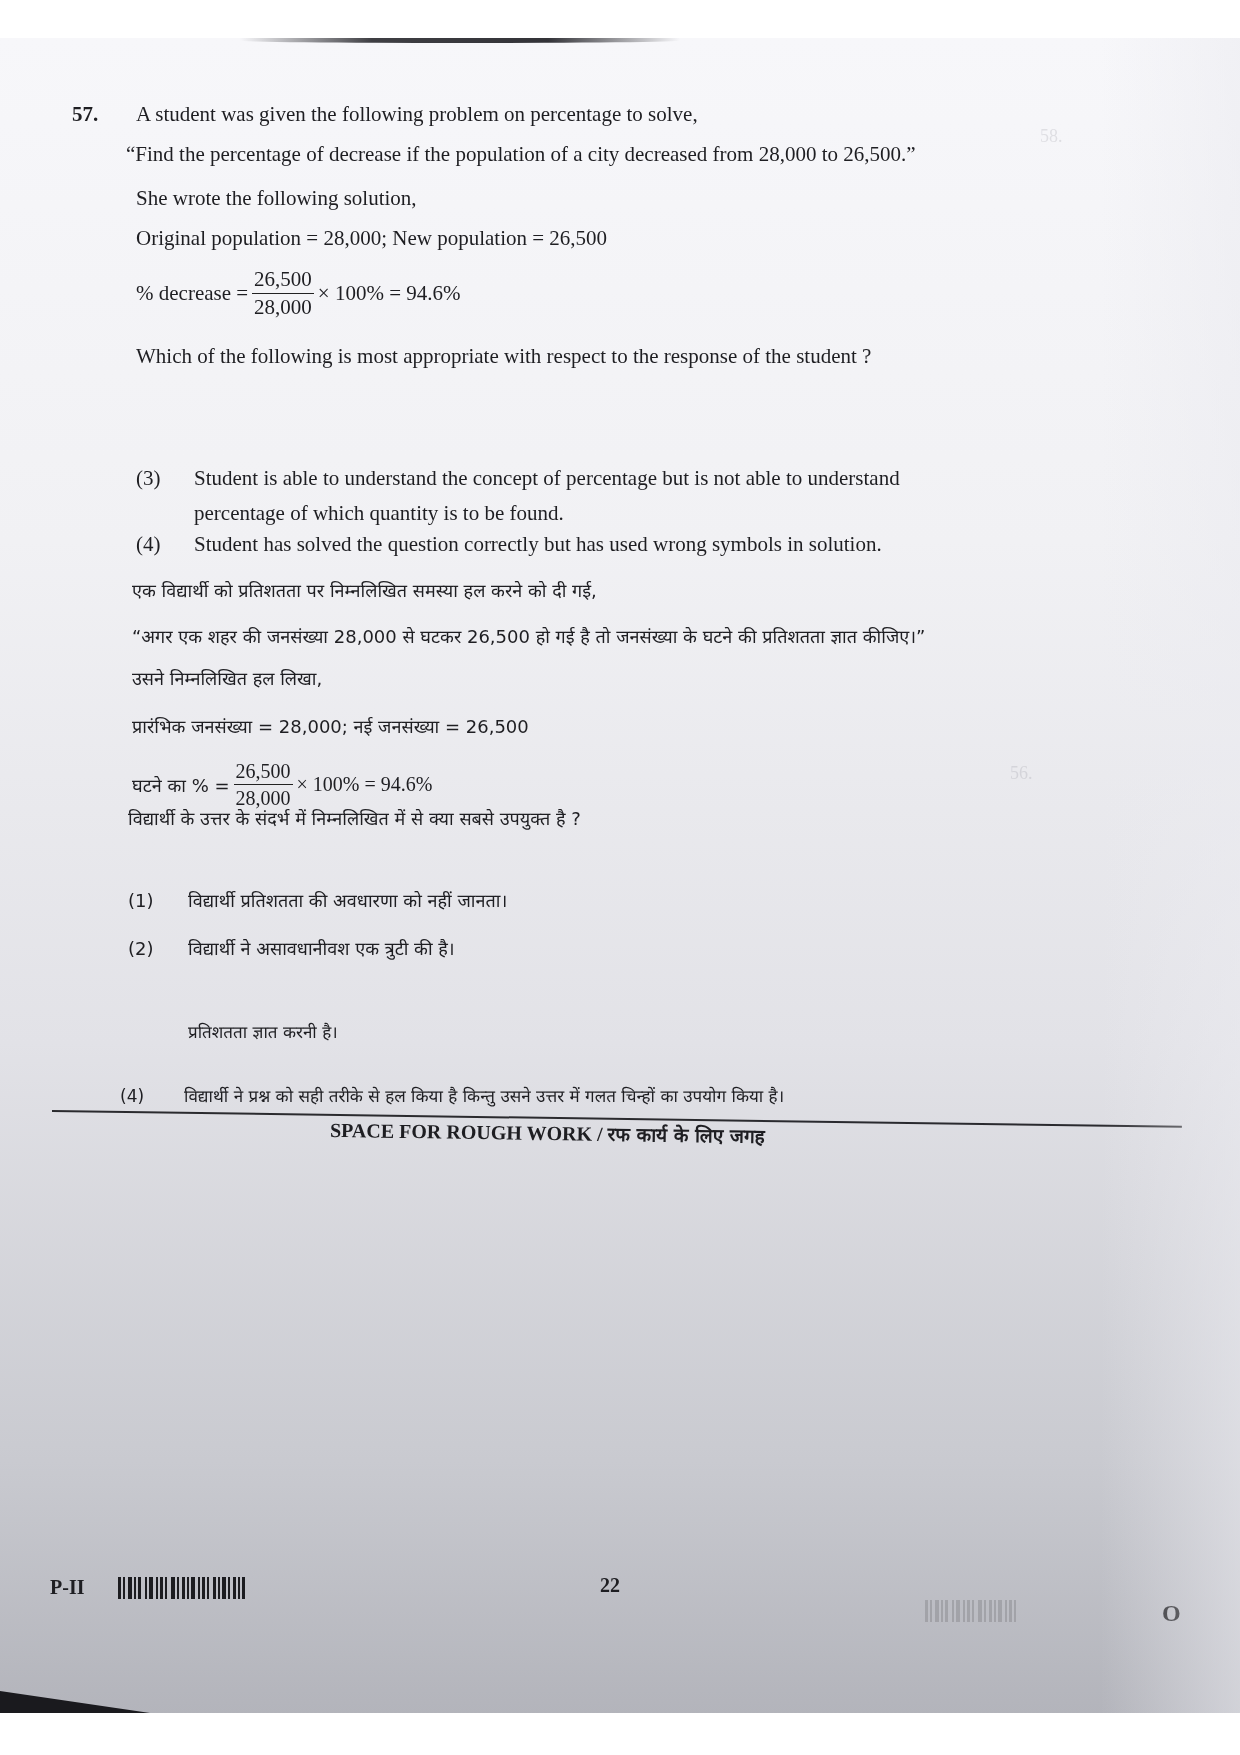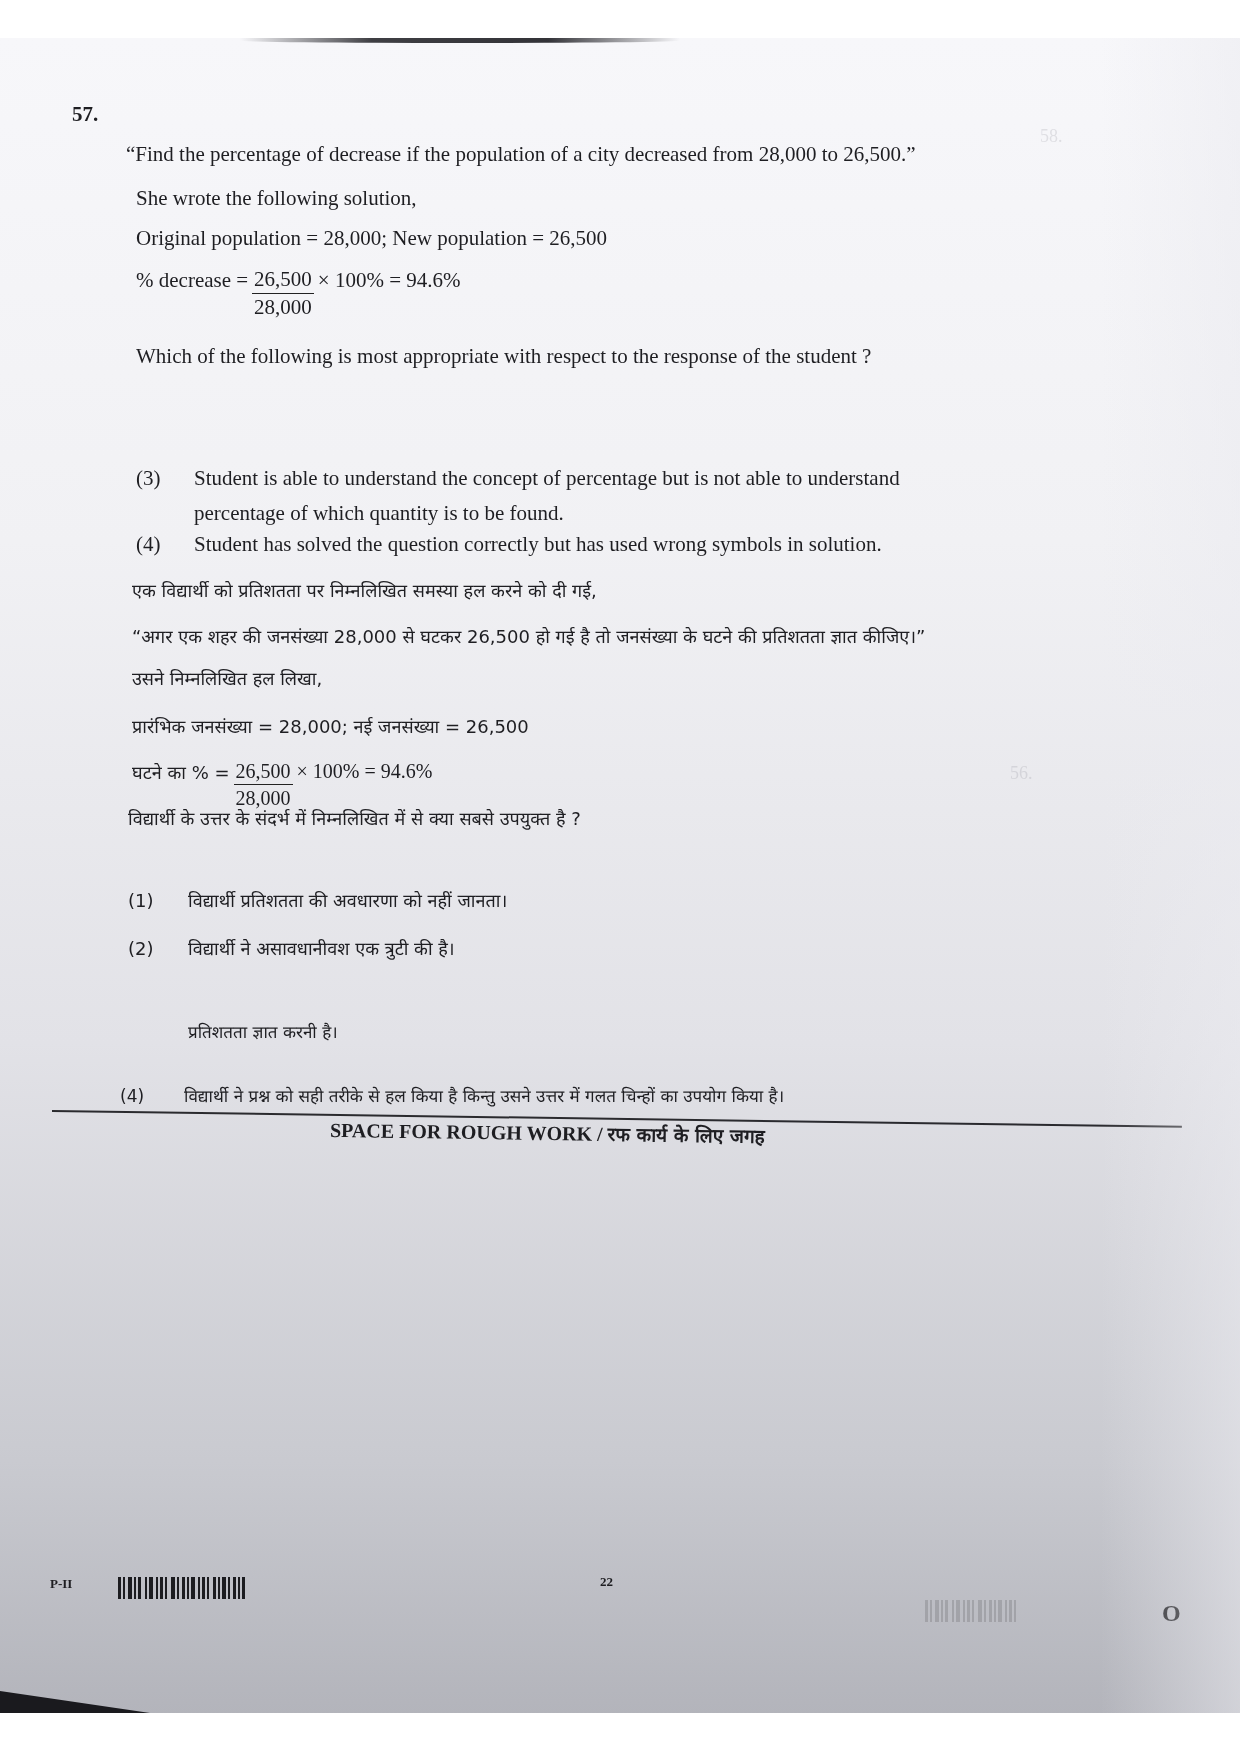--- a/index.html
+++ b/index.html
@@ -26,46 +26,47 @@
     position:absolute; left:0; bottom:0; width:0; height:0;
     border-left:150px solid #1a1a1e; border-top:22px solid transparent;
   }
   .abs { position:absolute; white-space:nowrap; }
   .en { font-size:21px; }
   .hi { font-family: "DejaVu Sans", sans-serif; font-size:18px; }
   .qnum { font-weight:bold; font-size:21px; }
   .frac { display:inline-flex; flex-direction:column; align-items:center; vertical-align:middle; margin:0 4px; }
   .frac .num { border-bottom:1.5px solid #222; padding:0 2px 2px; line-height:1.1; }
   .frac .den { padding-top:2px; line-height:1.1; }
-  .formula { display:flex; }
+  .formula { display:flex; align-items:center; }
   .opt-num { display:inline-block; width:58px; }
   .rule {
     position:absolute; left:52px; top:1148px; width:1130px; height:2px; background:#2a2a2e;
     transform:rotate(0.8deg); transform-origin:left center;
   }
   .rough { font-weight:bold; font-size:20px; }
   .rough .hi { font-size:19px; font-weight:bold; }
-  .footer-code { font-weight:bold; font-size:13px; }
+  .footer-code { font-weight:bold; font-size:20px; }
   .barcode { display:flex; align-items:stretch; height:22px; gap:0; }
   .barcode span { display:block; background:#1c1c20; height:100%; }
   .faint-barcode { display:flex; height:22px; opacity:0.18; }
   .faint-barcode span { display:block; background:#333; height:100%; }
   .ghost { color:rgba(60,60,70,0.12); font-size:18px; }
 </style>
 </head>
 <body>
 
 <div class="page">
   <div class="top-shadow"></div>
 
   <div class="abs ghost" style="left:1040px; top:88px;">58.</div>
   <div class="abs ghost" style="left:1010px; top:725px;">56.</div>
 
   <div class="abs qnum" style="left:72px; top:64px;">57.</div>
 
+  <div class="abs en" style="left:136px; top:64px;">A student was given the following problem on percentage to solve,</div>
   <div class="abs en" style="left:126px; top:104px;text-align:right;">“Find the percentage of decrease if the population of a city decreased from 28,000 to 26,500.”</div>
   <div class="abs en" style="left:136px; top:148px;">She wrote the following solution,</div>
   <div class="abs en" style="left:136px; top:188px;">Original population = 28,000; New population = 26,500</div>
 
   <div class="abs en formula" style="left:136px; top:230px;">
     <span>% decrease =</span>
     <span class="frac">
       <span class="num">26,500</span>
       <span class="den">28,000</span>
     </span>

